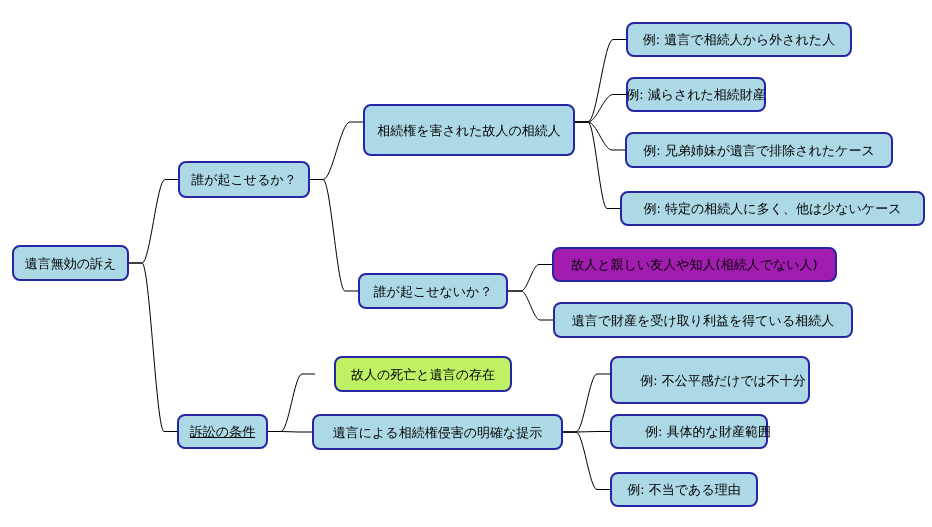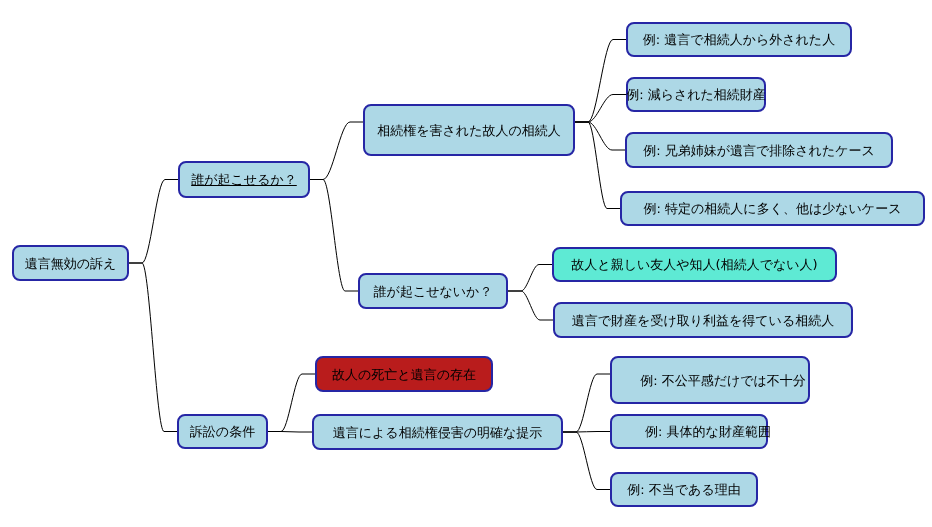--- a/index.html
+++ b/index.html
@@ -57,51 +57,51 @@
       <path d="M 508 291 L 521 291 C 527.65 291, 533.35 320, 540 320 L 553 320" fill="none" stroke="#000000" stroke-width="1"></path>
       <path d="M 268 431.5 L 281 431.5 C 288.35 431.5, 294.65 374, 302 374 L 315 374" fill="none" stroke="#000000" stroke-width="1"></path>
       <path d="M 268 431.5 L 281 431.5 C 287.3 431.5, 292.7 432, 299 432 L 312 432" fill="none" stroke="#000000" stroke-width="1"></path>
       <path d="M 563 432 L 576 432 C 583.35 432, 589.65 374, 597 374 L 610 374" fill="none" stroke="#000000" stroke-width="1"></path>
       <path d="M 563 432 L 576 432 C 583.35 432, 589.65 431.5, 597 431.5 L 610 431.5" fill="none" stroke="#000000" stroke-width="1"></path>
       <path d="M 563 432 L 576 432 C 583.35 432, 589.65 489.5, 597 489.5 L 610 489.5" fill="none" stroke="#000000" stroke-width="1"></path>
     </svg>
 <div class="node" style="left: 12px; top: 245px; width: 117px; height: 36px; background: rgb(173, 216, 230); border-color: rgb(38, 38, 165);">
       <span>遺言無効の訴え</span>
     </div>
-    <div class="node" style="left: 178px; top: 161px; width: 132px; height: 37px; background: rgb(173, 216, 230); border-color: rgb(38, 38, 165); text-decoration: underline;">
+    <div class="node" style="left: 178px; top: 161px; width: 132px; height: 37px; background: rgb(173, 216, 230); border-color: rgb(38, 38, 165);">
       <span>誰が起こせるか？</span>
     </div>
     <div class="node" style="left: 363px; top: 104px; width: 212px; height: 52px; background: rgb(173, 216, 230); border-color: rgb(38, 38, 165);">
       <span>相続権を害された故人の相続人</span>
     </div>
     <div class="node" style="left: 626px; top: 22px; width: 226px; height: 35px; background: rgb(173, 216, 230); border-color: rgb(38, 38, 165);">
       <span>例: 遺言で相続人から外された人</span>
     </div>
     <div class="node" style="left: 626px; top: 77px; width: 140px; height: 35px; background: rgb(173, 216, 230); border-color: rgb(38, 38, 165);">
       <span>例: 減らされた相続財産</span>
     </div>
     <div class="node" style="left: 625px; top: 132px; width: 268px; height: 36px; background: rgb(173, 216, 230); border-color: rgb(38, 38, 165);">
       <span>例: 兄弟姉妹が遺言で排除されたケース</span>
     </div>
     <div class="node" style="left: 620px; top: 191px; width: 305px; height: 35px; background: rgb(173, 216, 230); border-color: rgb(38, 38, 165);">
       <span>例: 特定の相続人に多く、他は少ないケース</span>
     </div>
     <div class="node" style="left: 358px; top: 273px; width: 150px; height: 36px; background: rgb(173, 216, 230); border-color: rgb(38, 38, 165);">
       <span>誰が起こせないか？</span>
     </div>
-    <div class="node" style="left: 552px; top: 247px; width: 285px; height: 35px; background: #5eead4; border-color: rgb(38, 38, 165);">
+    <div class="node" style="left: 552px; top: 247px; width: 285px; height: 35px; background: #a21caf; border-color: rgb(38, 38, 165);">
       <span>故人と親しい友人や知人(相続人でない人)</span>
     </div>
     <div class="node" style="left: 553px; top: 302px; width: 300px; height: 36px; background: rgb(173, 216, 230); border-color: rgb(38, 38, 165); text-align: right;">
       <span>遺言で財産を受け取り利益を得ている相続人</span>
     </div>
-    <div class="node" style="left: 177px; top: 414px; width: 91px; height: 35px; background: rgb(173, 216, 230); border-color: rgb(38, 38, 165);">
+    <div class="node" style="left: 177px; top: 414px; width: 91px; height: 35px; background: rgb(173, 216, 230); border-color: rgb(38, 38, 165); text-decoration: underline;">
       <span>訴訟の条件</span>
     </div>
-    <div class="node" style="left: 315px; top: 356px; width: 178px; height: 36px; background: #b91c1c; border-color: rgb(38, 38, 165);">
+    <div class="node" style="left: 334px; top: 356px; width: 178px; height: 36px; background: #bef264; border-color: rgb(38, 38, 165);">
       <span>故人の死亡と遺言の存在</span>
     </div>
     <div class="node" style="left: 312px; top: 414px; width: 251px; height: 36px; background: rgb(173, 216, 230); border-color: rgb(38, 38, 165);">
       <span>遺言による相続権侵害の明確な提示</span>
     </div>
     <div class="node" style="left: 610px; top: 356px; width: 200px; height: 48px; background: rgb(173, 216, 230); border-color: rgb(38, 38, 165); padding-left: 32px;">
       <span>例: 不公平感だけでは不十分</span>
     </div>
     <div class="node" style="left: 610px; top: 414px; width: 158px; height: 35px; background: rgb(173, 216, 230); border-color: rgb(38, 38, 165); padding-left: 44px;">
       <span>例: 具体的な財産範囲</span>

